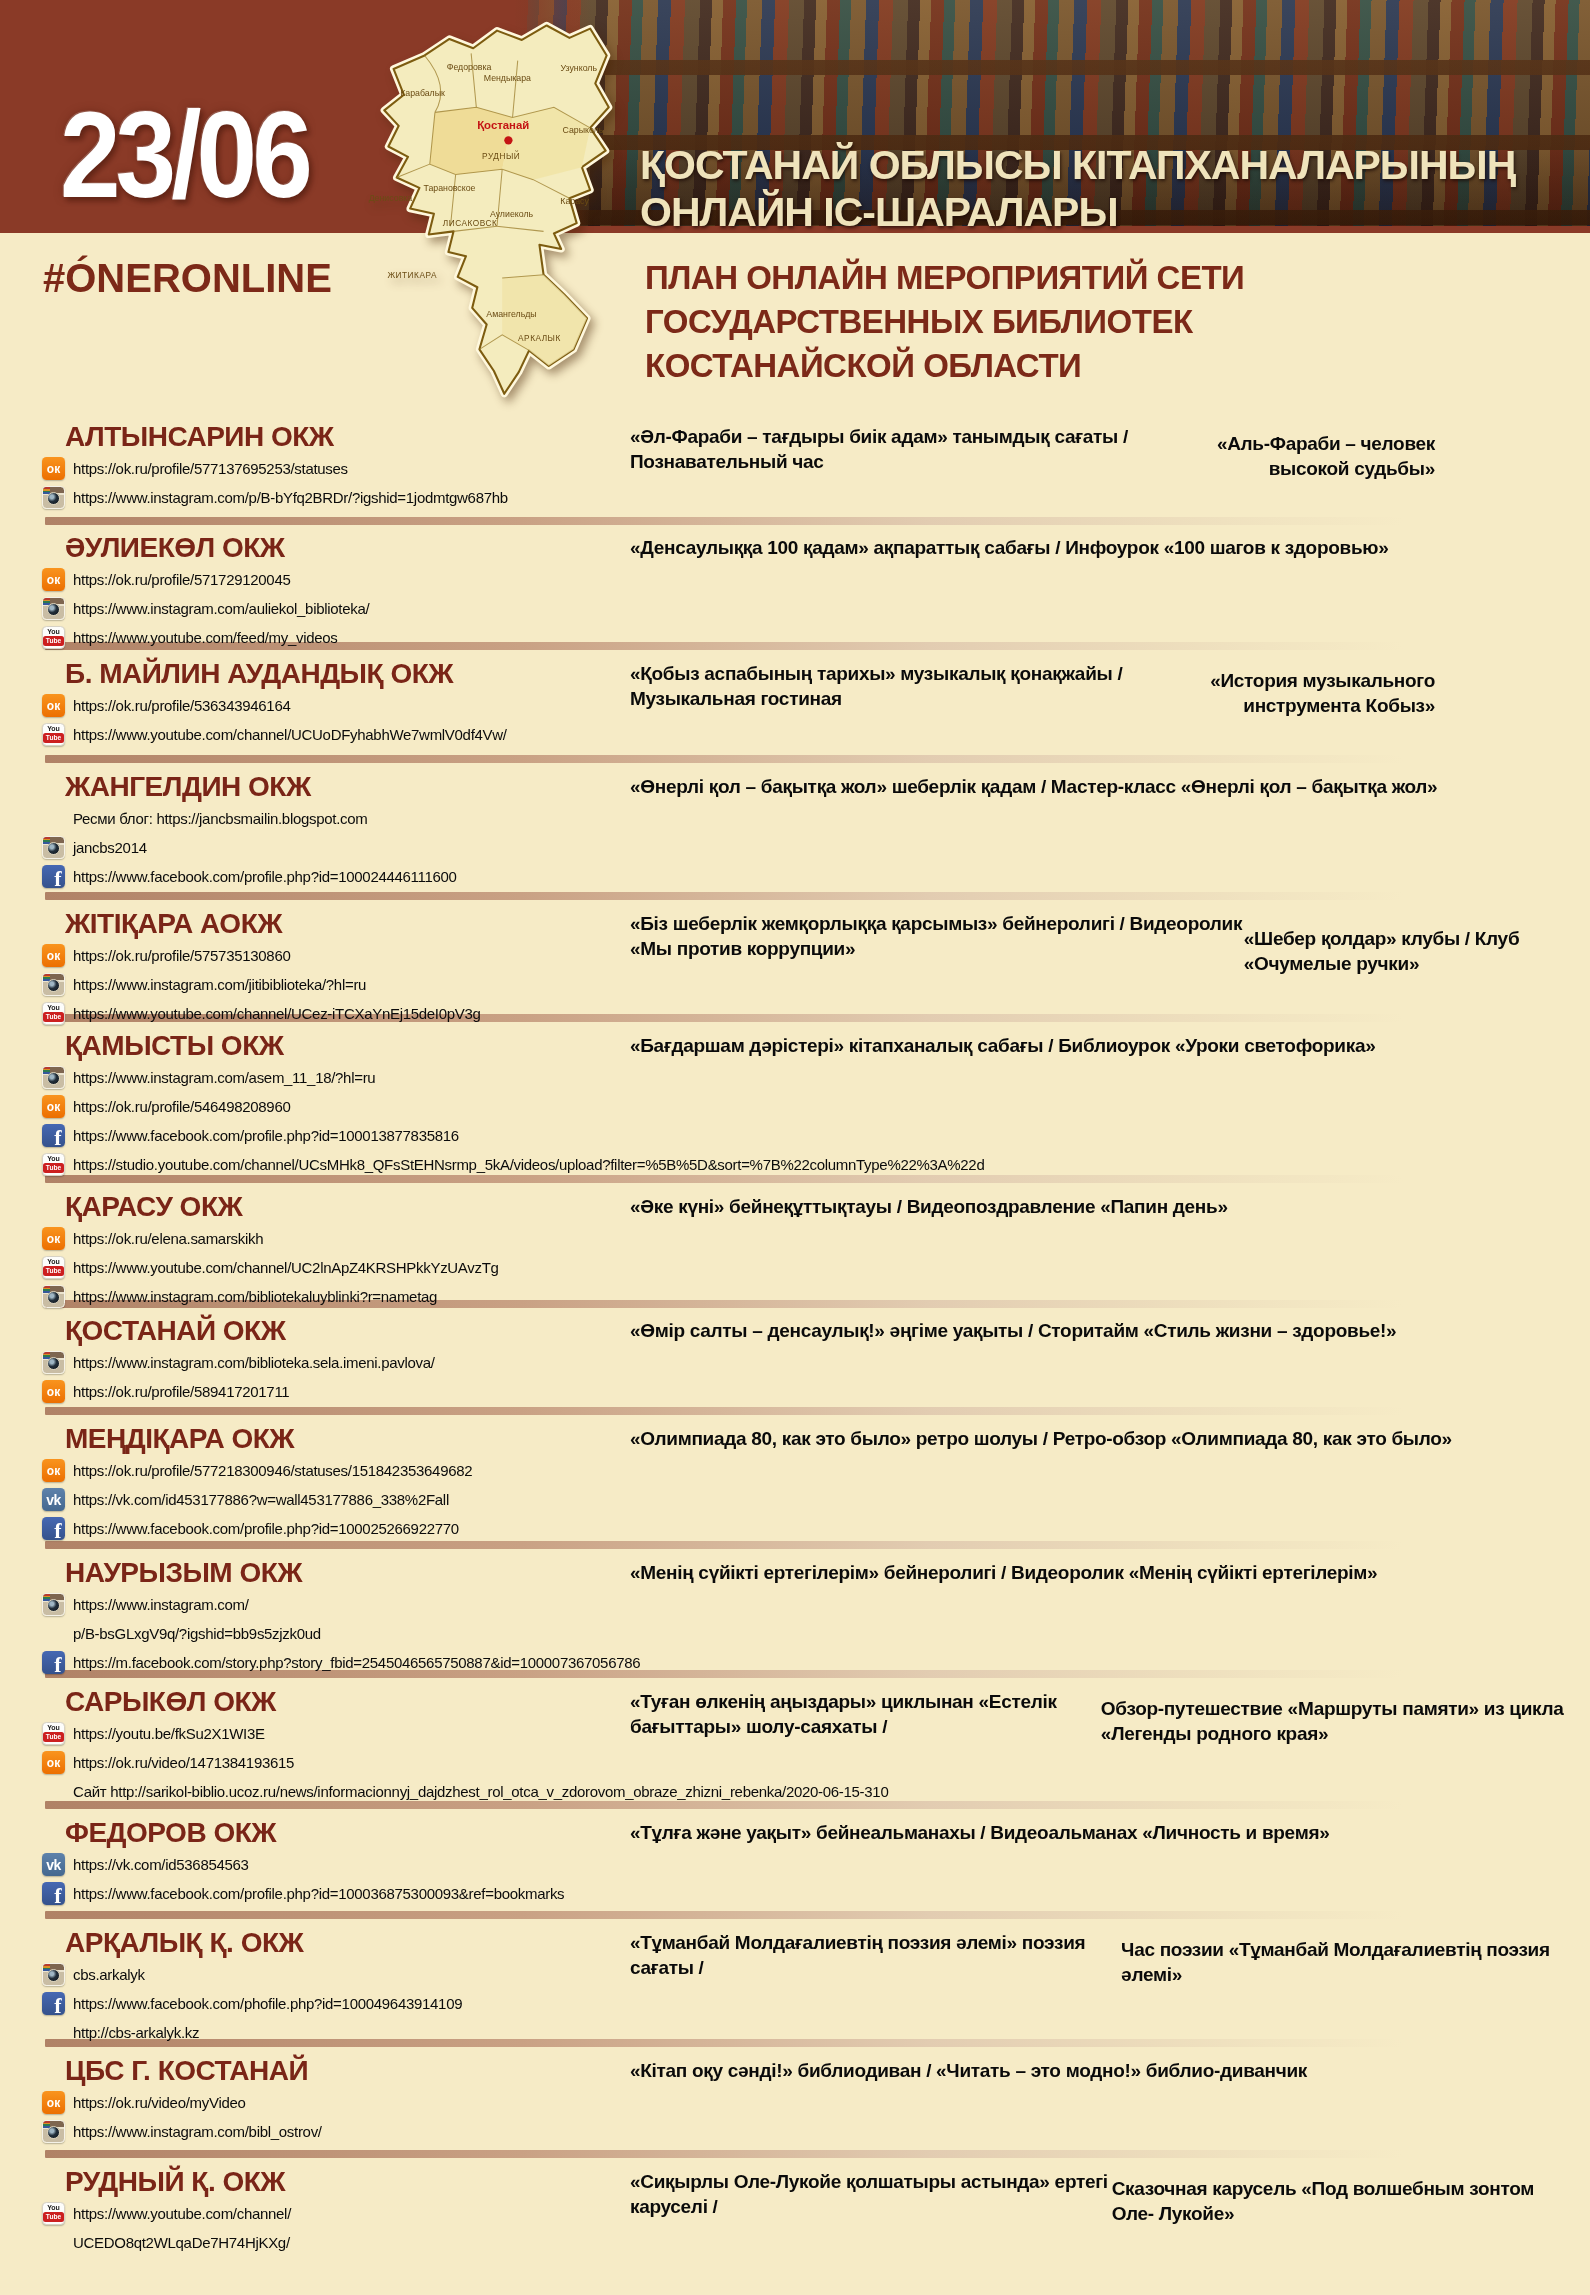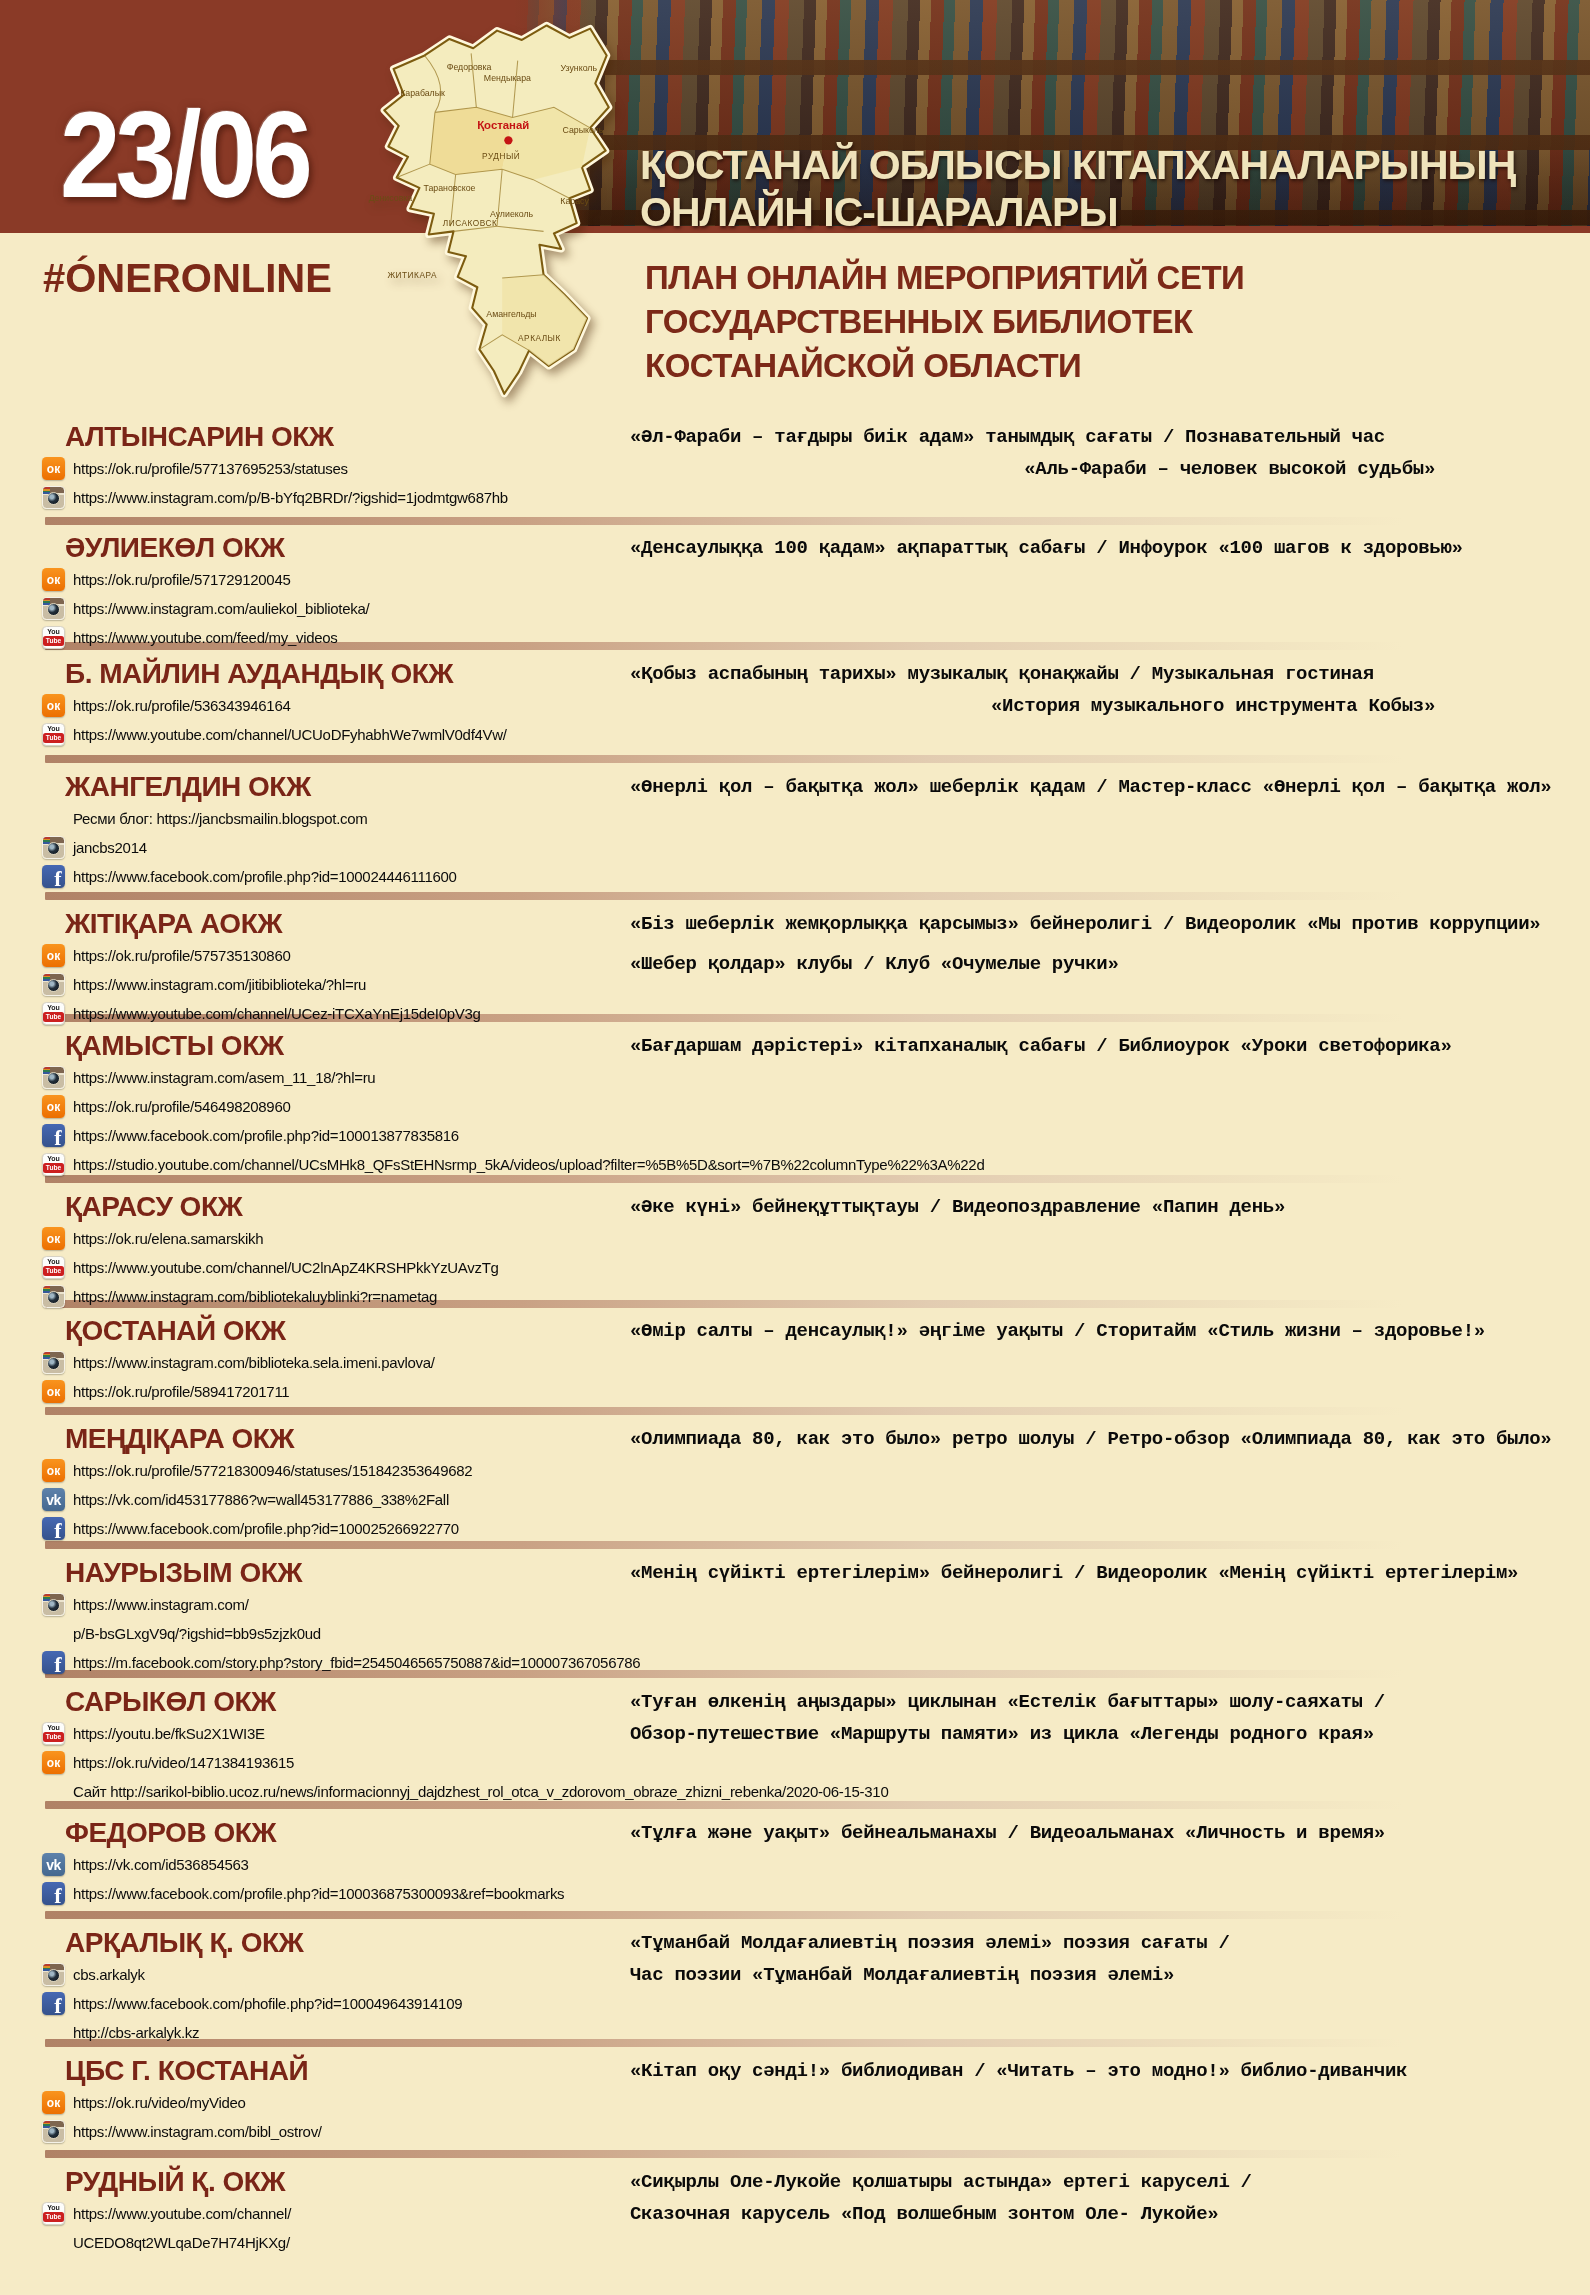--- a/index.html
+++ b/index.html
@@ -52,21 +52,21 @@
   .sec{position:absolute;left:0;width:1591px;}
   .sec h2{
     margin:0 0 5px 65px;color:#7a2517;font-size:28px;line-height:29px;
     font-weight:700;letter-spacing:-0.5px;
   }
   .links{position:relative;z-index:2;}
   .row{display:flex;align-items:center;gap:8px;margin:0 16px 4px 42px;min-height:25px;}
   .ltext{color:#0b0b0b;font-size:15px;letter-spacing:-0.3px;white-space:nowrap;}
   .desc{
     position:absolute;left:630px;right:15px;top:3px;bottom:37px;
-    display:flex;flex-direction:column;justify-content:flex-start;z-index:1;font-family:Liberation Mono, monospace;
+    display:flex;flex-direction:row;justify-content:flex-start;z-index:1;
   }
   .dline{color:#0a0a0a;font-size:19px;font-weight:700;letter-spacing:-0.3px;line-height:1.3;}
   .dline + .dline{margin-top:7px;}
   .dline.right{text-align:right;margin-right:141px;}
   .dline.gap{margin-top:15px;}
   .divider{
     position:absolute;left:45px;bottom:9px;width:1358px;height:7.6px;border-radius:1px;
     background:linear-gradient(90deg,#b08266,#c9a184 35%,#e2ccb1 65%,#f1e4c1 90%,rgba(246,235,198,0));
   }
   

